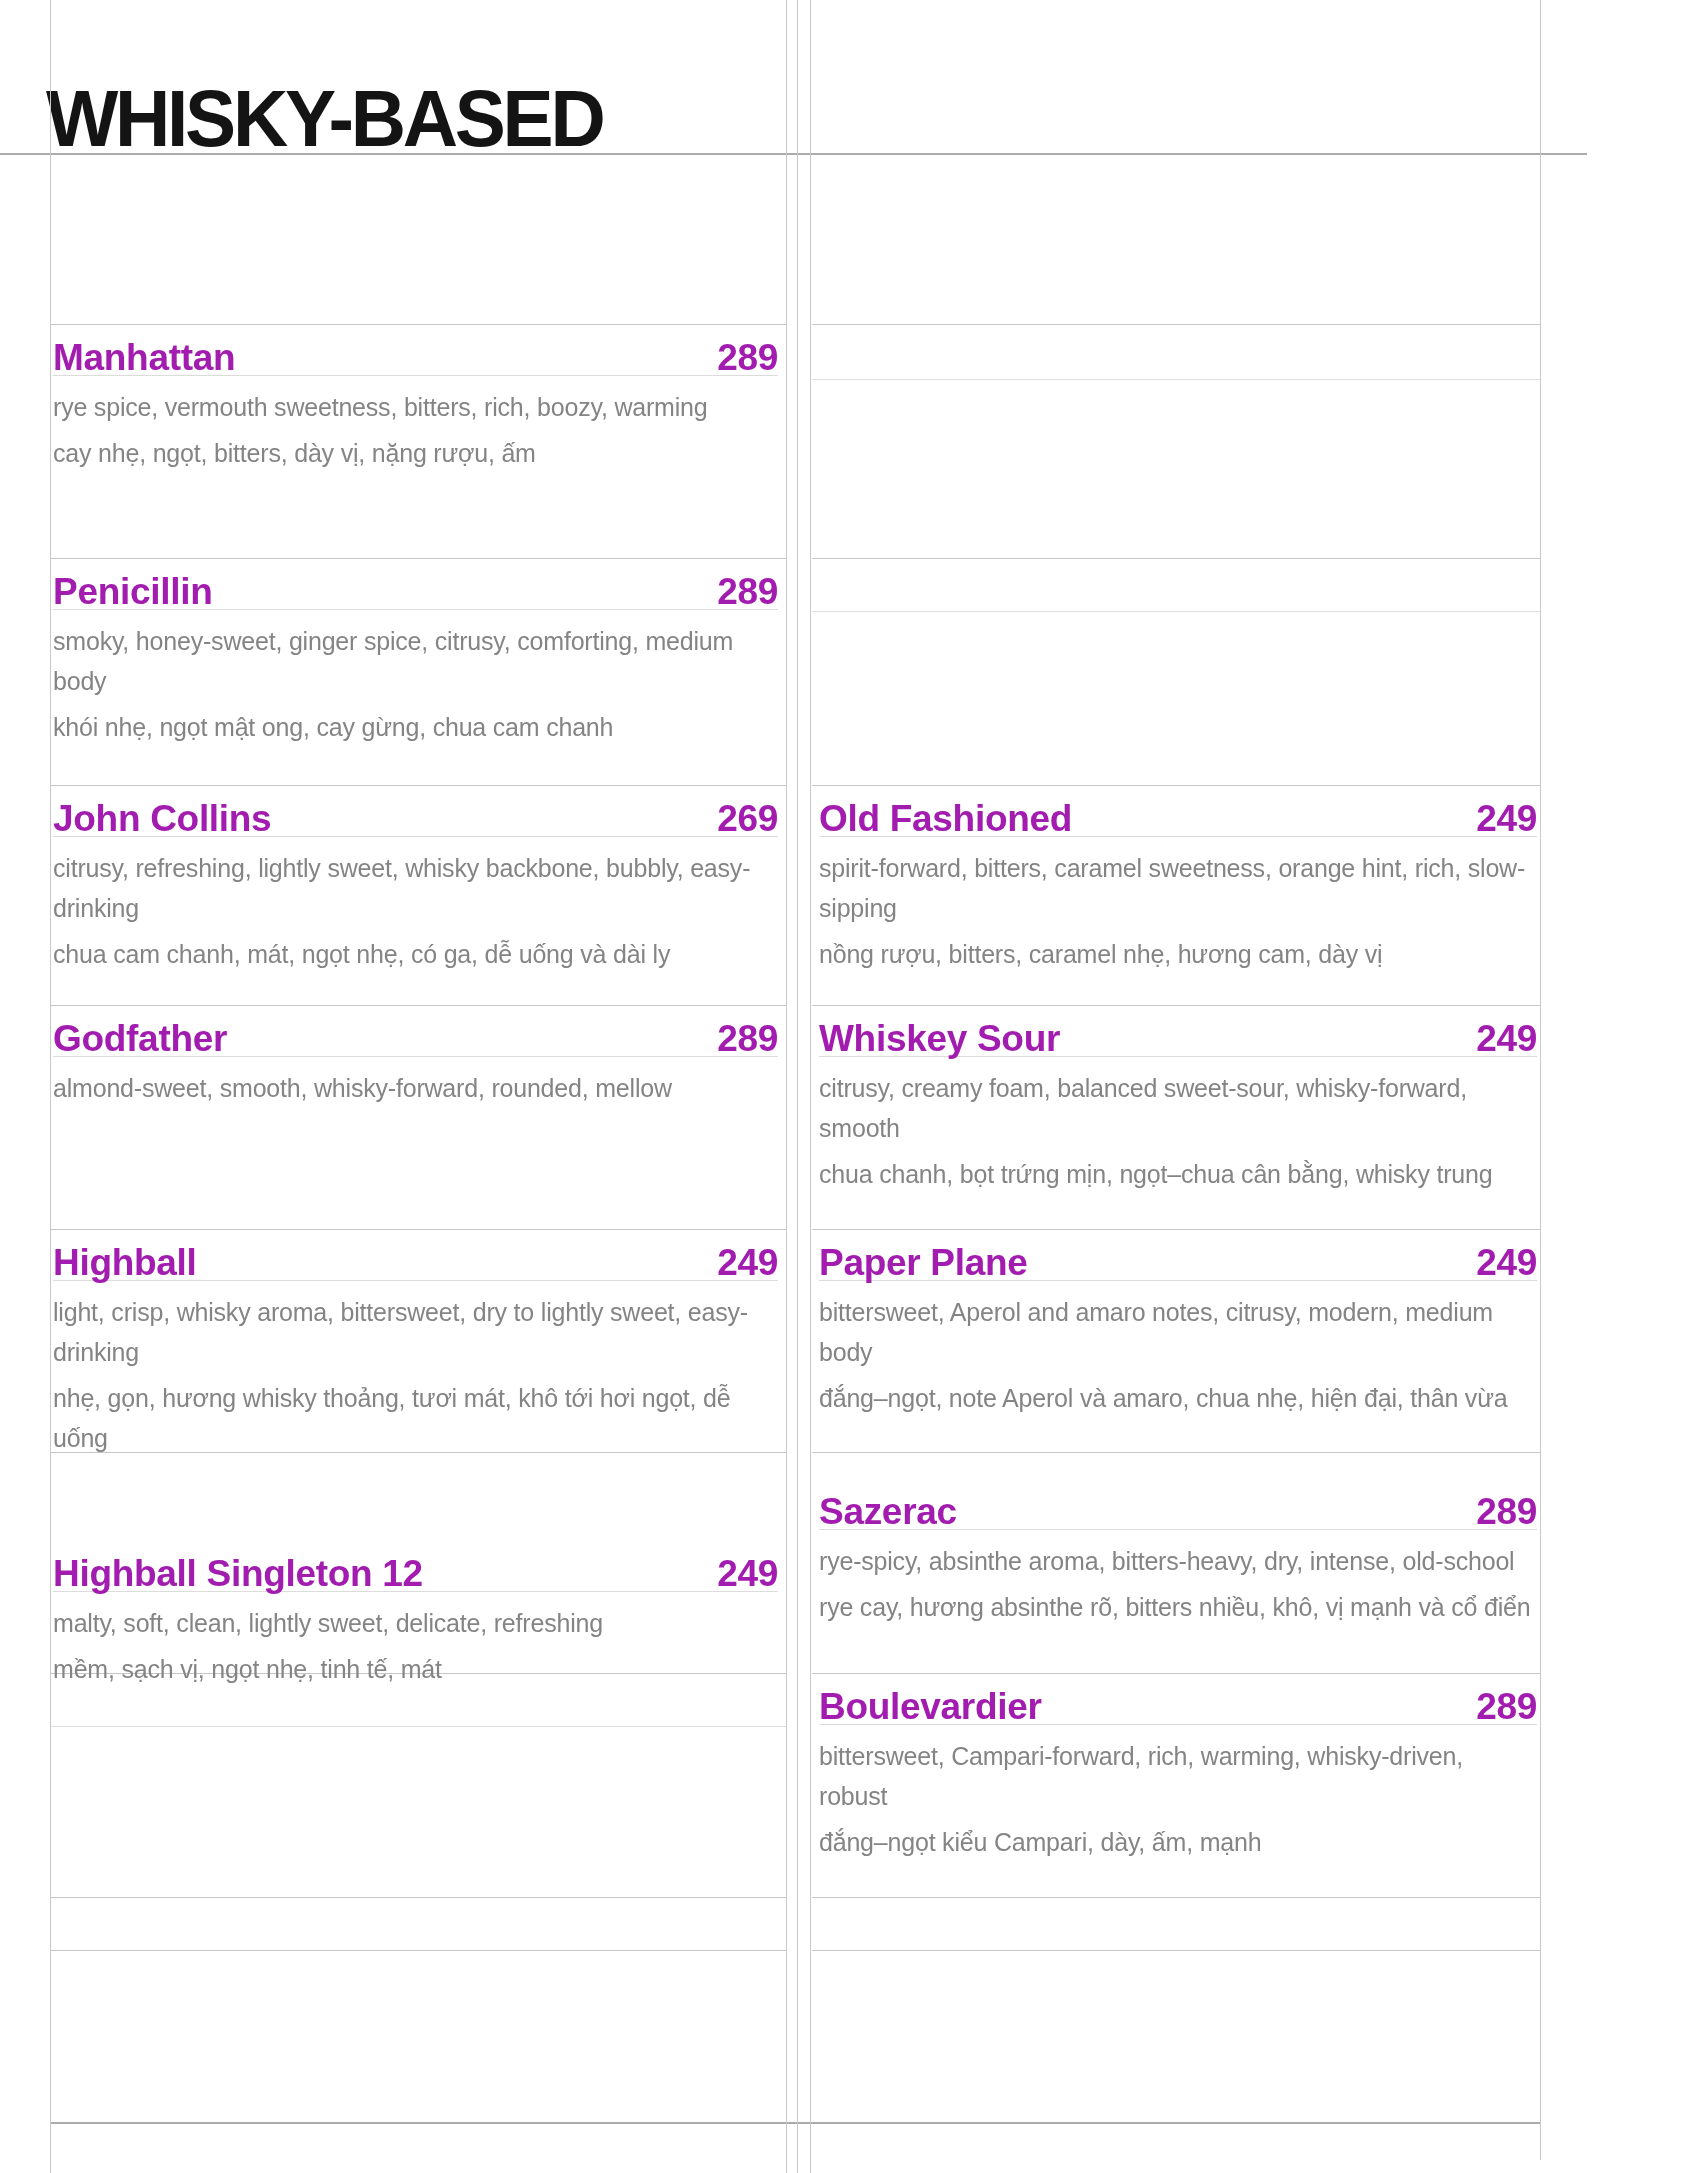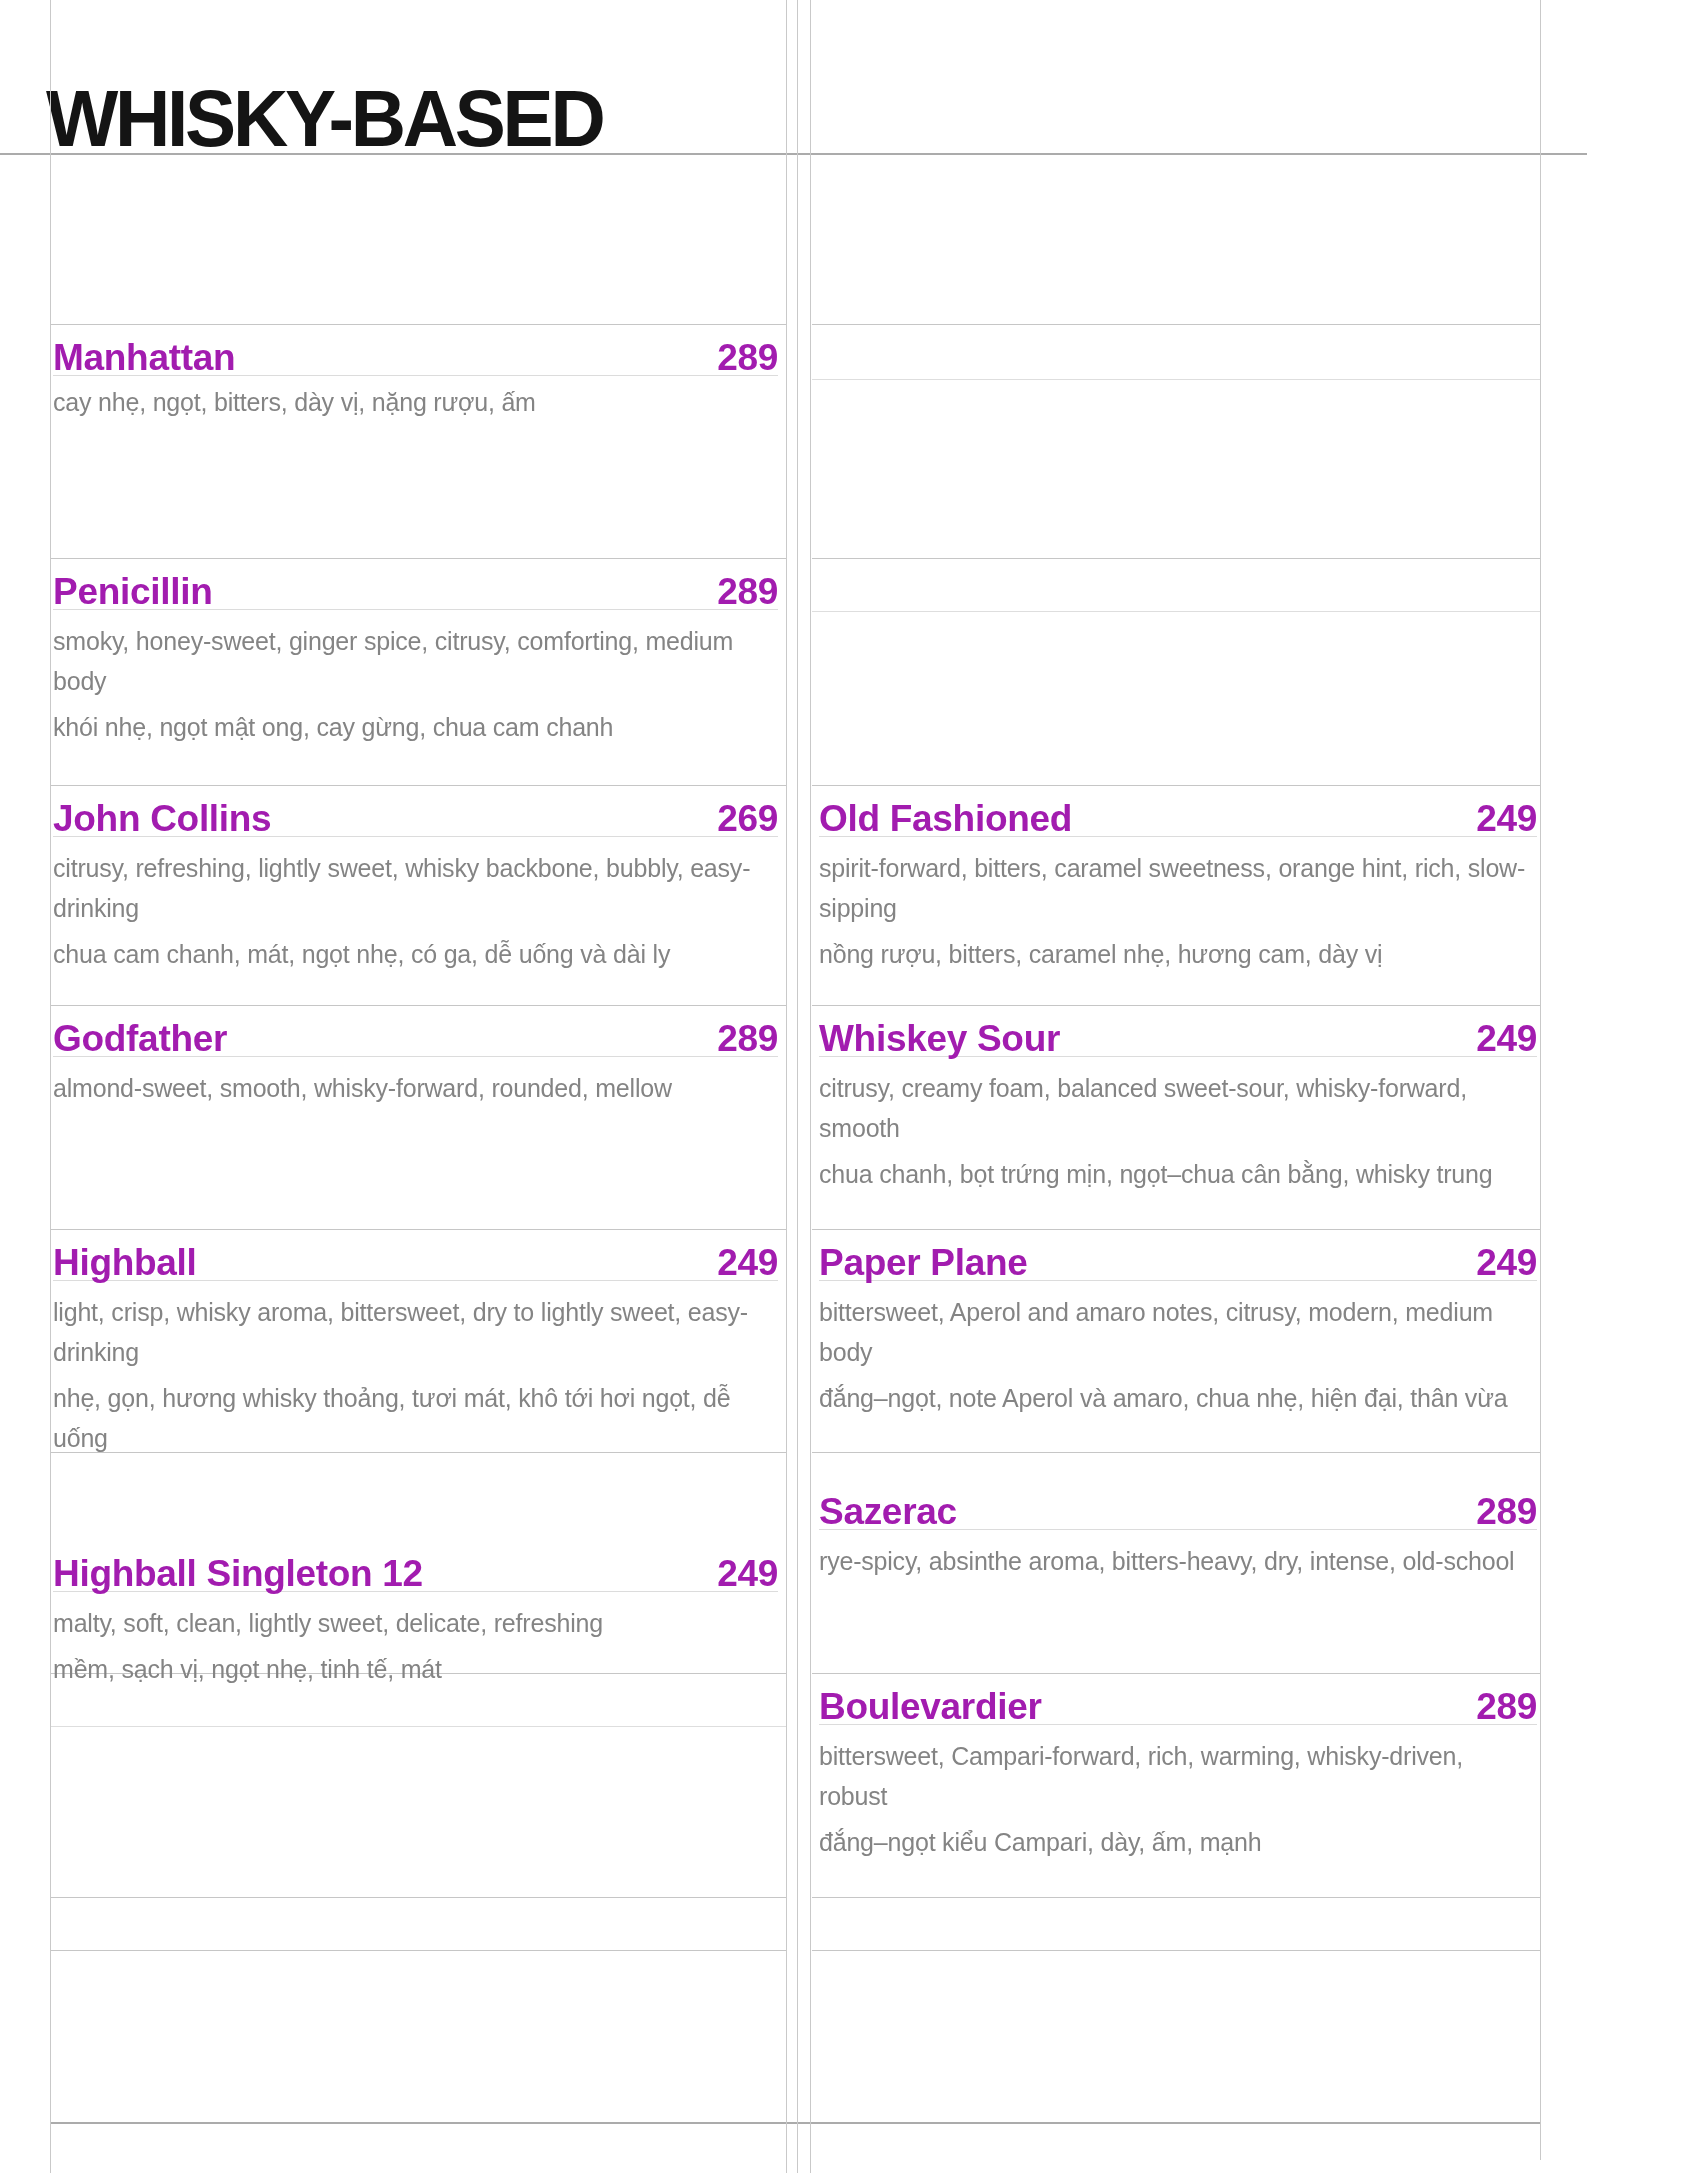--- a/index.html
+++ b/index.html
@@ -99,20 +99,21 @@
   <div class="vline" style="left:797px;top:0;height:2173px;"></div>
   <div class="vline" style="left:810px;top:0;height:2173px;"></div>
   <div class="vline" style="left:1540px;top:0;height:2160px;"></div>
 
   <div id="items-layer">
       <div class="item" style="left: 53px; top: 324px; width: 725px;">
         <div class="item-header">
           <div class="item-name">Manhattan</div>
           <div class="item-price">289</div>
         </div>
+        <div class="item-desc-en">rye spice, vermouth sweetness, bitters, rich, boozy, warming</div>
         <div class="item-desc-vi">cay nhẹ, ngọt, bitters, dày vị, nặng rượu, ấm</div>
       </div>
       <div class="item" style="left: 53px; top: 558px; width: 725px;">
         <div class="item-header">
           <div class="item-name">Penicillin</div>
           <div class="item-price">289</div>
         </div>
         <div class="item-desc-en">smoky, honey-sweet, ginger spice, citrusy, comforting, medium body</div>
         <div class="item-desc-vi">khói nhẹ, ngọt mật ong, cay gừng, chua cam chanh</div>
       </div>
@@ -170,20 +171,21 @@
         </div>
         <div class="item-desc-en">bittersweet, Aperol and amaro notes, citrusy, modern, medium body</div>
         <div class="item-desc-vi">đắng–ngọt, note Aperol và amaro, chua nhẹ, hiện đại, thân vừa</div>
       </div>
       <div class="item" style="left: 819px; top: 1452px; width: 718px; margin-top: 26px;">
         <div class="item-header">
           <div class="item-name">Sazerac</div>
           <div class="item-price">289</div>
         </div>
         <div class="item-desc-en">rye-spicy, absinthe aroma, bitters-heavy, dry, intense, old-school</div>
+        <div class="item-desc-vi">rye cay, hương absinthe rõ, bitters nhiều, khô, vị mạnh và cổ điển</div>
       </div>
       <div class="item" style="left: 819px; top: 1673px; width: 718px;">
         <div class="item-header">
           <div class="item-name">Boulevardier</div>
           <div class="item-price">289</div>
         </div>
         <div class="item-desc-en">bittersweet, Campari-forward, rich, warming, whisky-driven, robust</div>
         <div class="item-desc-vi">đắng–ngọt kiểu Campari, dày, ấm, mạnh</div>
       </div>
     </div>

